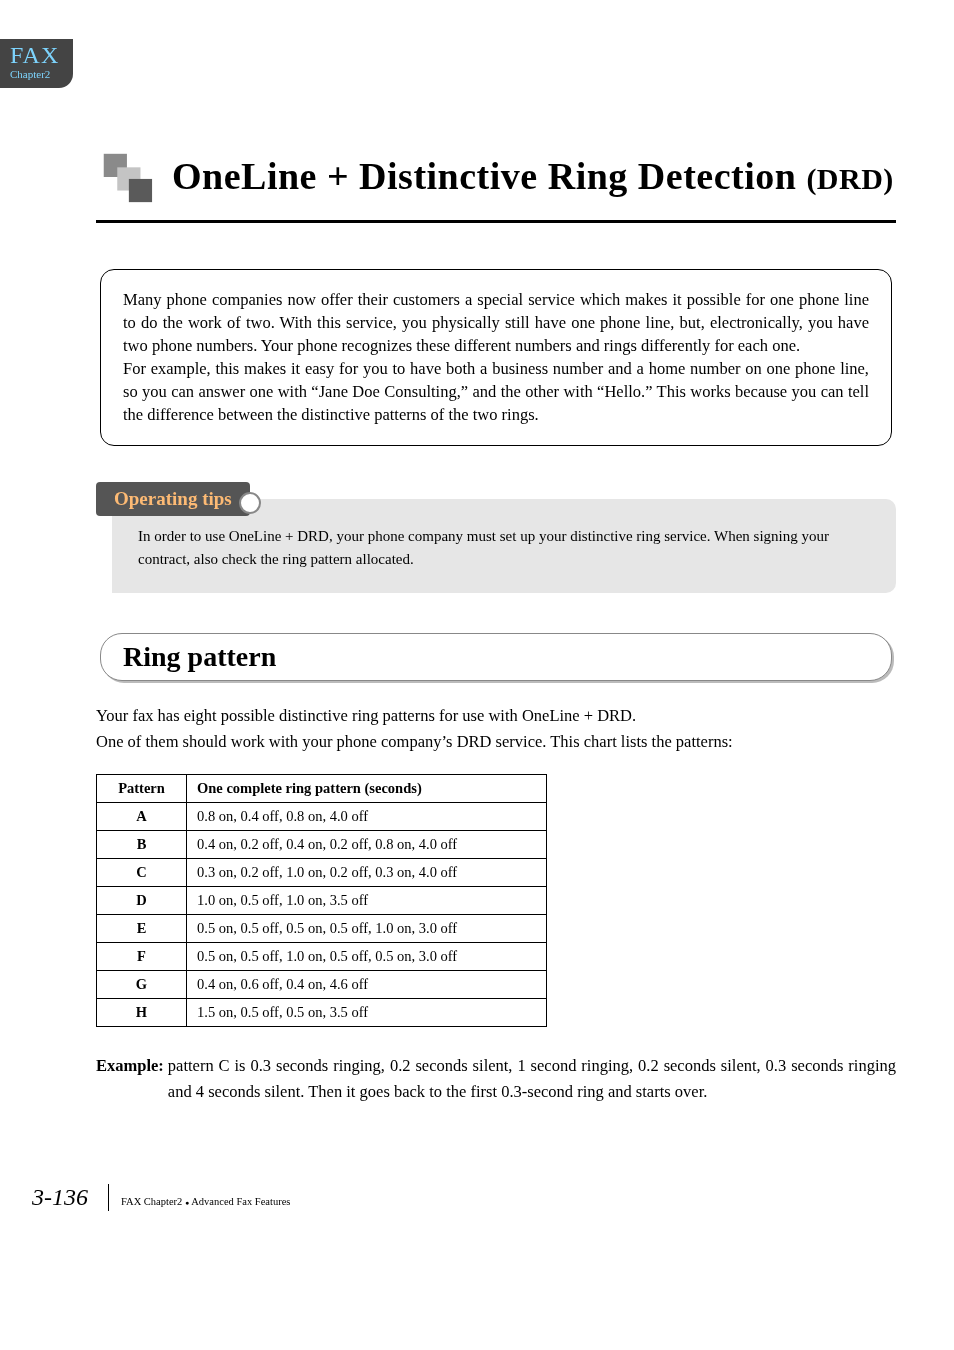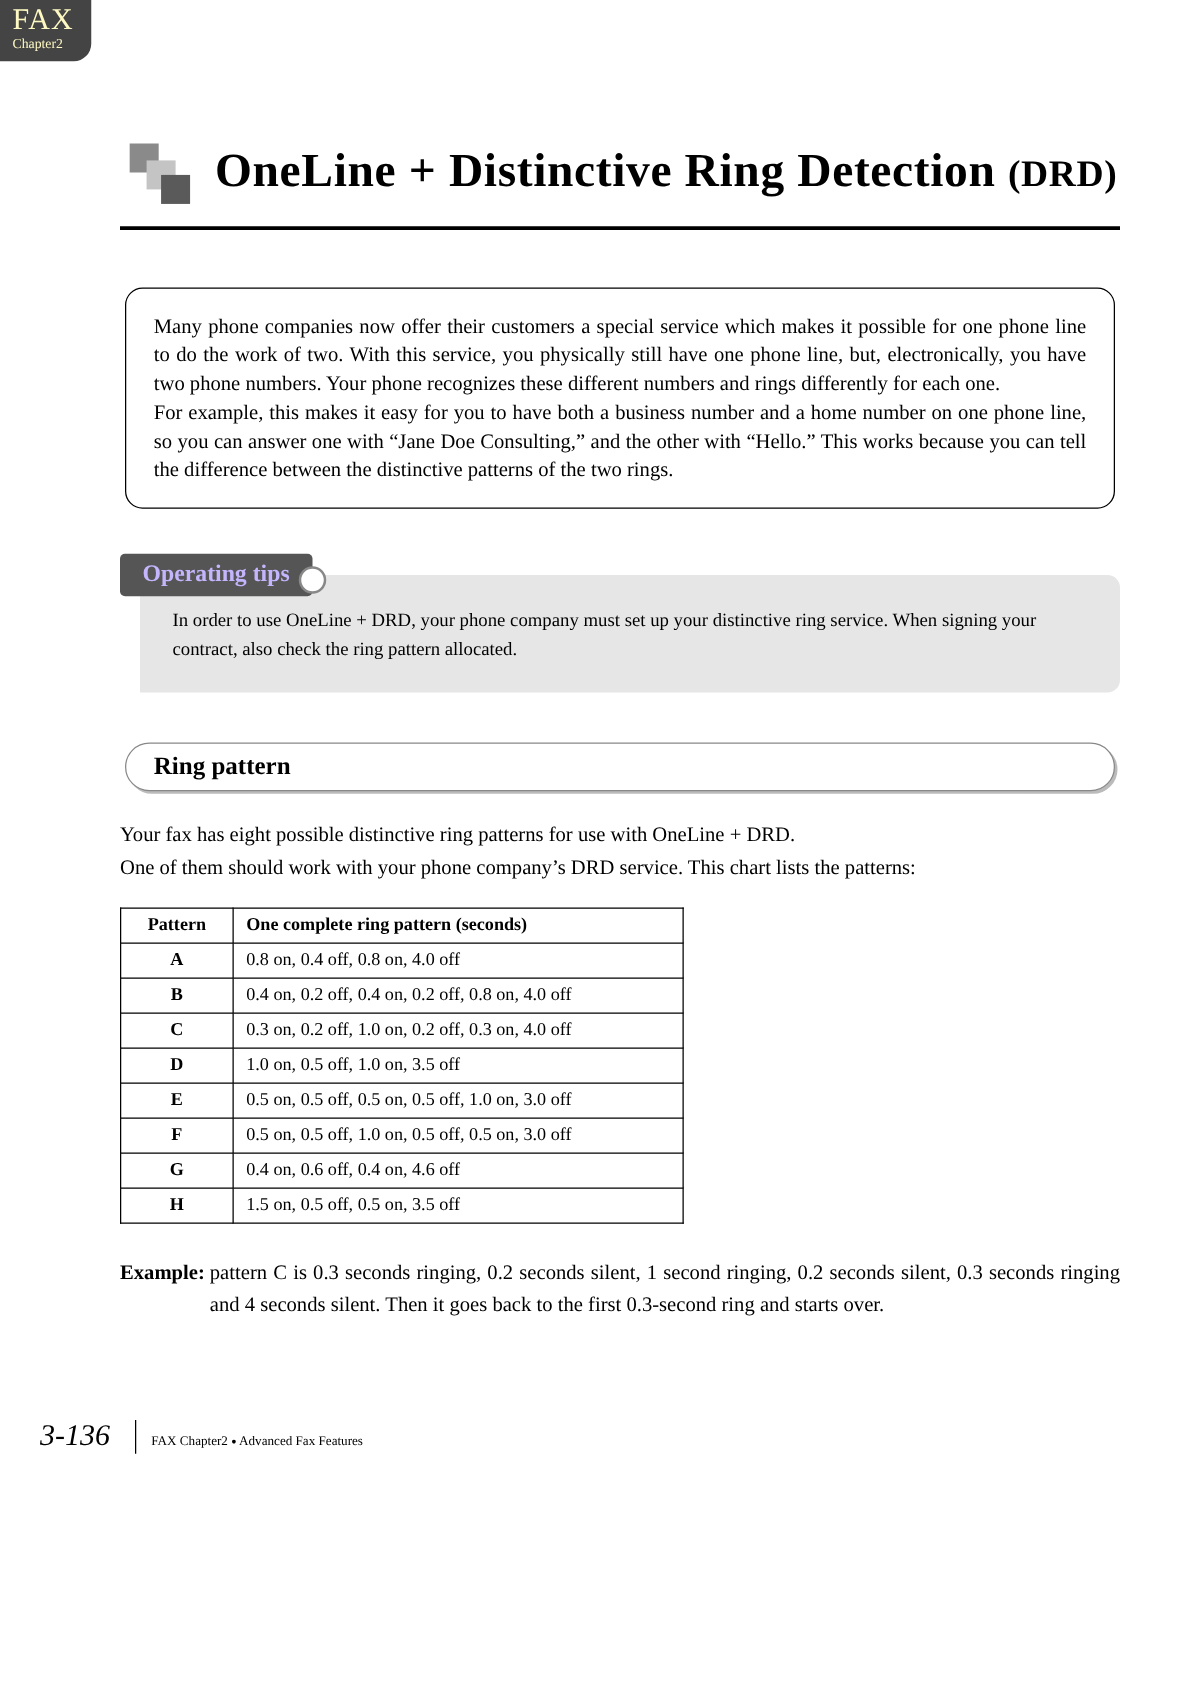--- a/index.html
+++ b/index.html
@@ -12,24 +12,25 @@
     background: #ffffff;
     width: 954px;
     color: #000;
   }
   .page-tab-area {
     padding: 0;
   }
   .chapter-tab {
     display: inline-block;
     background: #444;
-    color: #fef9c3;
+    color: #7dd3fc;
     padding: 4px 14px 8px 10px;
     border-bottom-right-radius: 14px;
     margin-bottom: 20px;
+    margin-top: 39px;
   }
   .chapter-tab .fax {
     font-family: Georgia, serif;
     font-size: 24px;
     font-weight: normal;
     letter-spacing: 1px;
     display: block;
     line-height: 1;
   }
   .chapter-tab .chap {
@@ -83,21 +84,21 @@
     margin-bottom: 40px;
   }
   .tips-header-row {
     display: flex;
     align-items: center;
     position: relative;
     z-index: 2;
   }
   .tips-header {
     background: #555;
-    color: #c4b5fd;
+    color: #fdba74;
     font-family: 'Century Schoolbook', Georgia, serif;
     font-size: 19px;
     font-weight: bold;
     padding: 6px 18px;
     border-radius: 4px;
   }
   .tips-circle {
     width: 22px;
     height: 22px;
     background: #fff;
@@ -119,21 +120,21 @@
   }
   .ring-header-wrap {
     position: relative;
     margin: 0 4px 22px 4px;
   }
   .ring-header {
     border: 1.5px solid #888;
     border-radius: 22px;
     padding: 7px 22px;
     font-family: 'Century Schoolbook', Georgia, serif;
-    font-size: 20px;
+    font-size: 28px;
     font-weight: bold;
     position: relative;
     box-shadow: 2px 2px 0 #bbb;
     background: #fff;
   }
   .ring-intro {
     font-family: 'Century Schoolbook', Georgia, serif;
     font-size: 16.5px;
     line-height: 1.55;
     margin-bottom: 20px;

